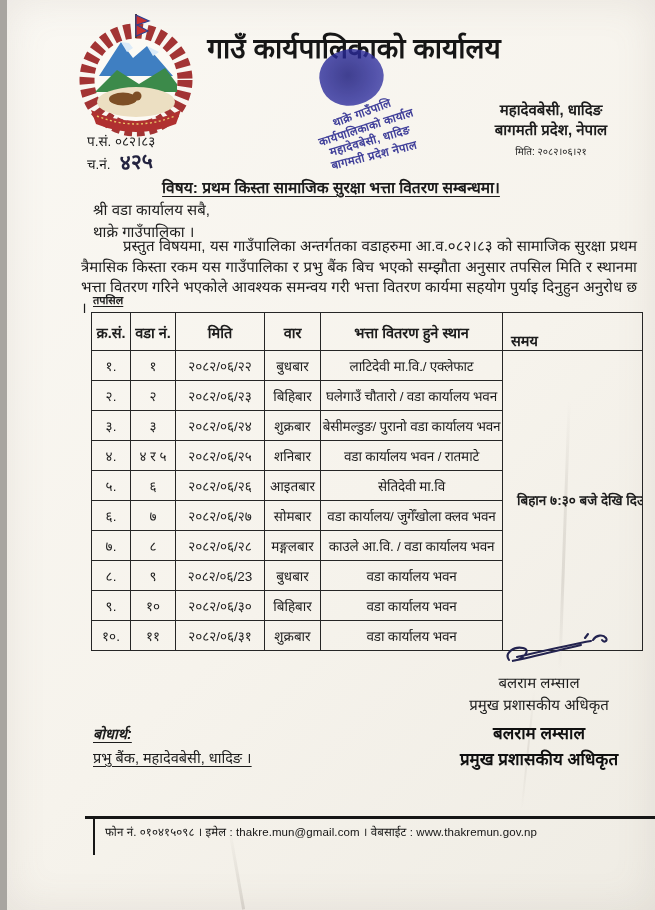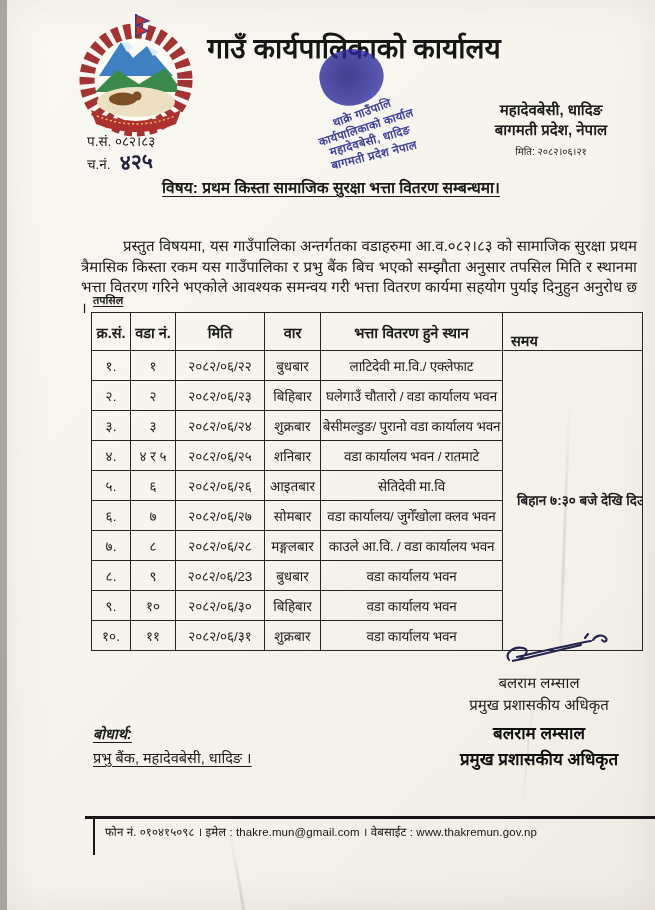--- a/index.html
+++ b/index.html
@@ -150,20 +150,24 @@
     <div>प.सं. ०८२।८३</div>
     <div>
       <span>च.नं.</span><span class="hand-num">४२५</span>
     </div>
   </div>
 
   <div class="subject-row">
     <span class="subject">विषय: प्रथम किस्ता सामाजिक सुरक्षा भत्ता वितरण सम्बन्धमा।</span>
   </div>
 
+  <div class="recipient">
+    <div>श्री वडा कार्यालय सबै,</div>
+    <div>थाक्रे गाउँपालिका ।</div>
+  </div>
 
   <div class="body-par">प्रस्तुत विषयमा, यस गाउँपालिका अन्तर्गतका वडाहरुमा आ.व.०८२।८३ को सामाजिक सुरक्षा प्रथम त्रैमासिक किस्ता रकम यस गाउँपालिका र प्रभु बैंक बिच भएको सम्झौता अनुसार तपसिल मिति र स्थानमा भत्ता वितरण गरिने भएकोले आवश्यक समन्वय गरी भत्ता वितरण कार्यमा सहयोग पुर्याइ दिनुहुन अनुरोध छ ।</div>
 
   <div class="tapasil">तपसिल</div>
 
   <table class="sched">
     <colgroup>
       <col class="c-sn">
         <col class="c-ward">
         <col class="c-date">

